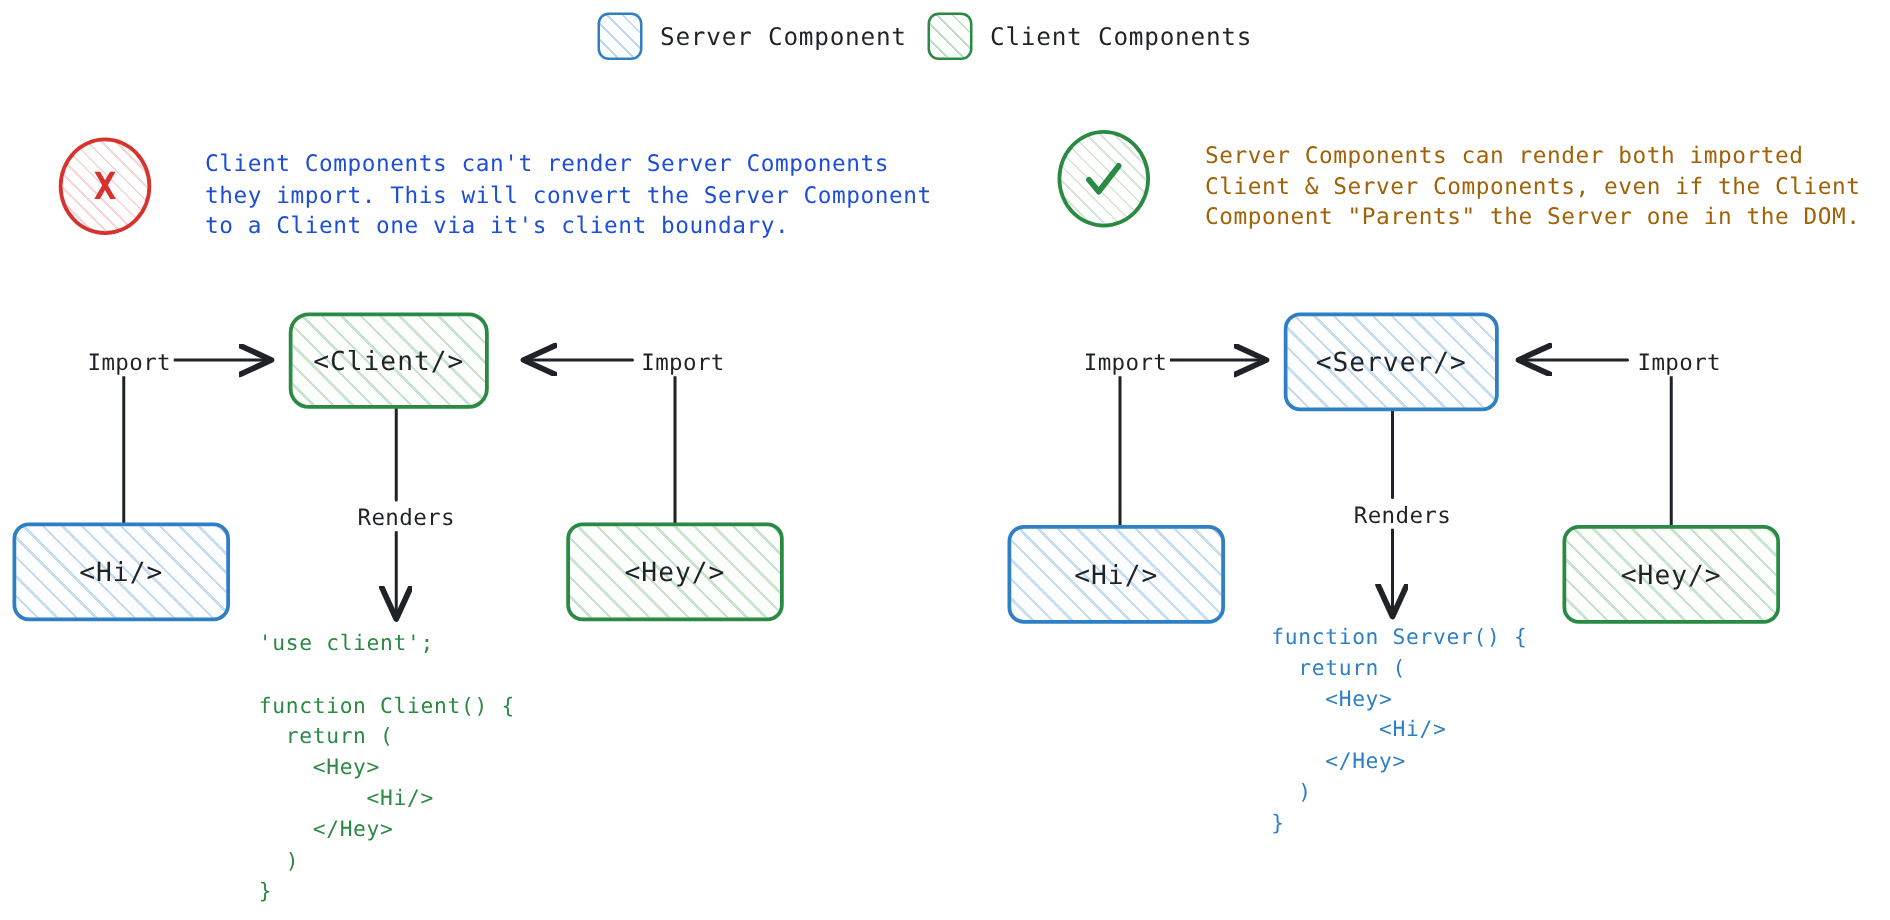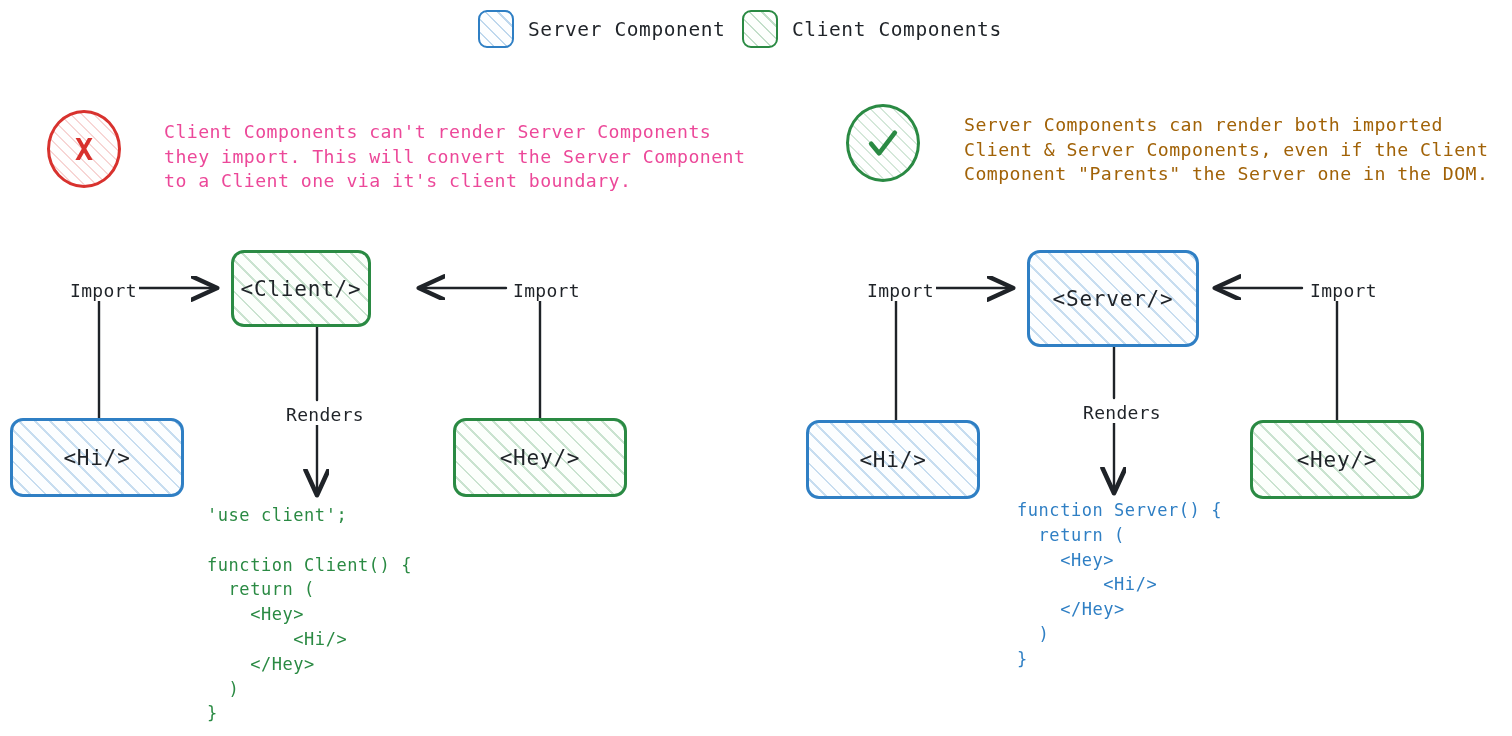--- a/index.html
+++ b/index.html
@@ -64,21 +64,21 @@
   .badge.ok svg { width: 38px; height: 38px; }
 
   
   .callout-text {
     position: absolute;
     font-size: 18.2px;
     line-height: 24.6px;
     letter-spacing: .45px;
     white-space: pre;
   }
-  .callout-text.err { color: #ec4899; }
+  .callout-text.err { color: #1d4ed8; }
   .callout-text.ok  { color: #a16207; }
 
   
   .node {
     position: absolute;
     box-sizing: border-box;
     border-radius: 13px;
     display: flex; align-items: center; justify-content: center;
     font-size: 21px;
     letter-spacing: .8px;
@@ -166,21 +166,21 @@
   </g>
 </svg>
 
 <div class="badge err" style="left:47px; top:110px;">
   <span>X</span>
 </div>
 <div class="callout-text err" style="left:164px; top:120px;">Client Components can't render Server Components
 they import. This will convert the Server Component
 to a Client one via it's client boundary.</div>
 
-<div class="node client" style="left:231px; top:250px; width:140px; height:77px;">
+<div class="node client" style="left:231px; top:250px; width:160px; height:77px;border-radius:16px;">
   <span>&lt;Client/&gt;</span>
 </div>
 <div class="node server" style="left:10px; top:418px; width:174px; height:79px;">
   <span>&lt;Hi/&gt;</span>
 </div>
 <div class="node client" style="left:453px; top:418px; width:174px; height:79px;">
   <span>&lt;Hey/&gt;</span>
 </div>
 
 <div class="edge-label" style="left:68px; top:280px;">Import</div>
@@ -199,21 +199,21 @@
 
 <div class="badge ok" style="left:846px; top:104px;">
   <svg viewBox="0 0 24 24">
     <path d="M4.5,12.5 L9.5,18.5 L19.5,5.5" fill="none" stroke="#2a8a43" stroke-width="2.9" stroke-linecap="round" stroke-linejoin="round"></path>
   </svg>
 </div>
 <div class="callout-text ok" style="left:964px; top:113px;">Server Components can render both imported
 Client &amp; Server Components, even if the Client
 Component "Parents" the Server one in the DOM.</div>
 
-<div class="node server" style="left:1027px; top:250px; width:172px; height:97px;">
+<div class="node server" style="left:1027px; top:250px; width:172px; height:79px;">
   <span>&lt;Server/&gt;</span>
 </div>
 <div class="node server" style="left:806px; top:420px; width:174px; height:79px;">
   <span>&lt;Hi/&gt;</span>
 </div>
 <div class="node client" style="left:1250px; top:420px; width:174px; height:79px;">
   <span>&lt;Hey/&gt;</span>
 </div>
 
 <div class="edge-label" style="left:865px; top:280px;">Import</div>

